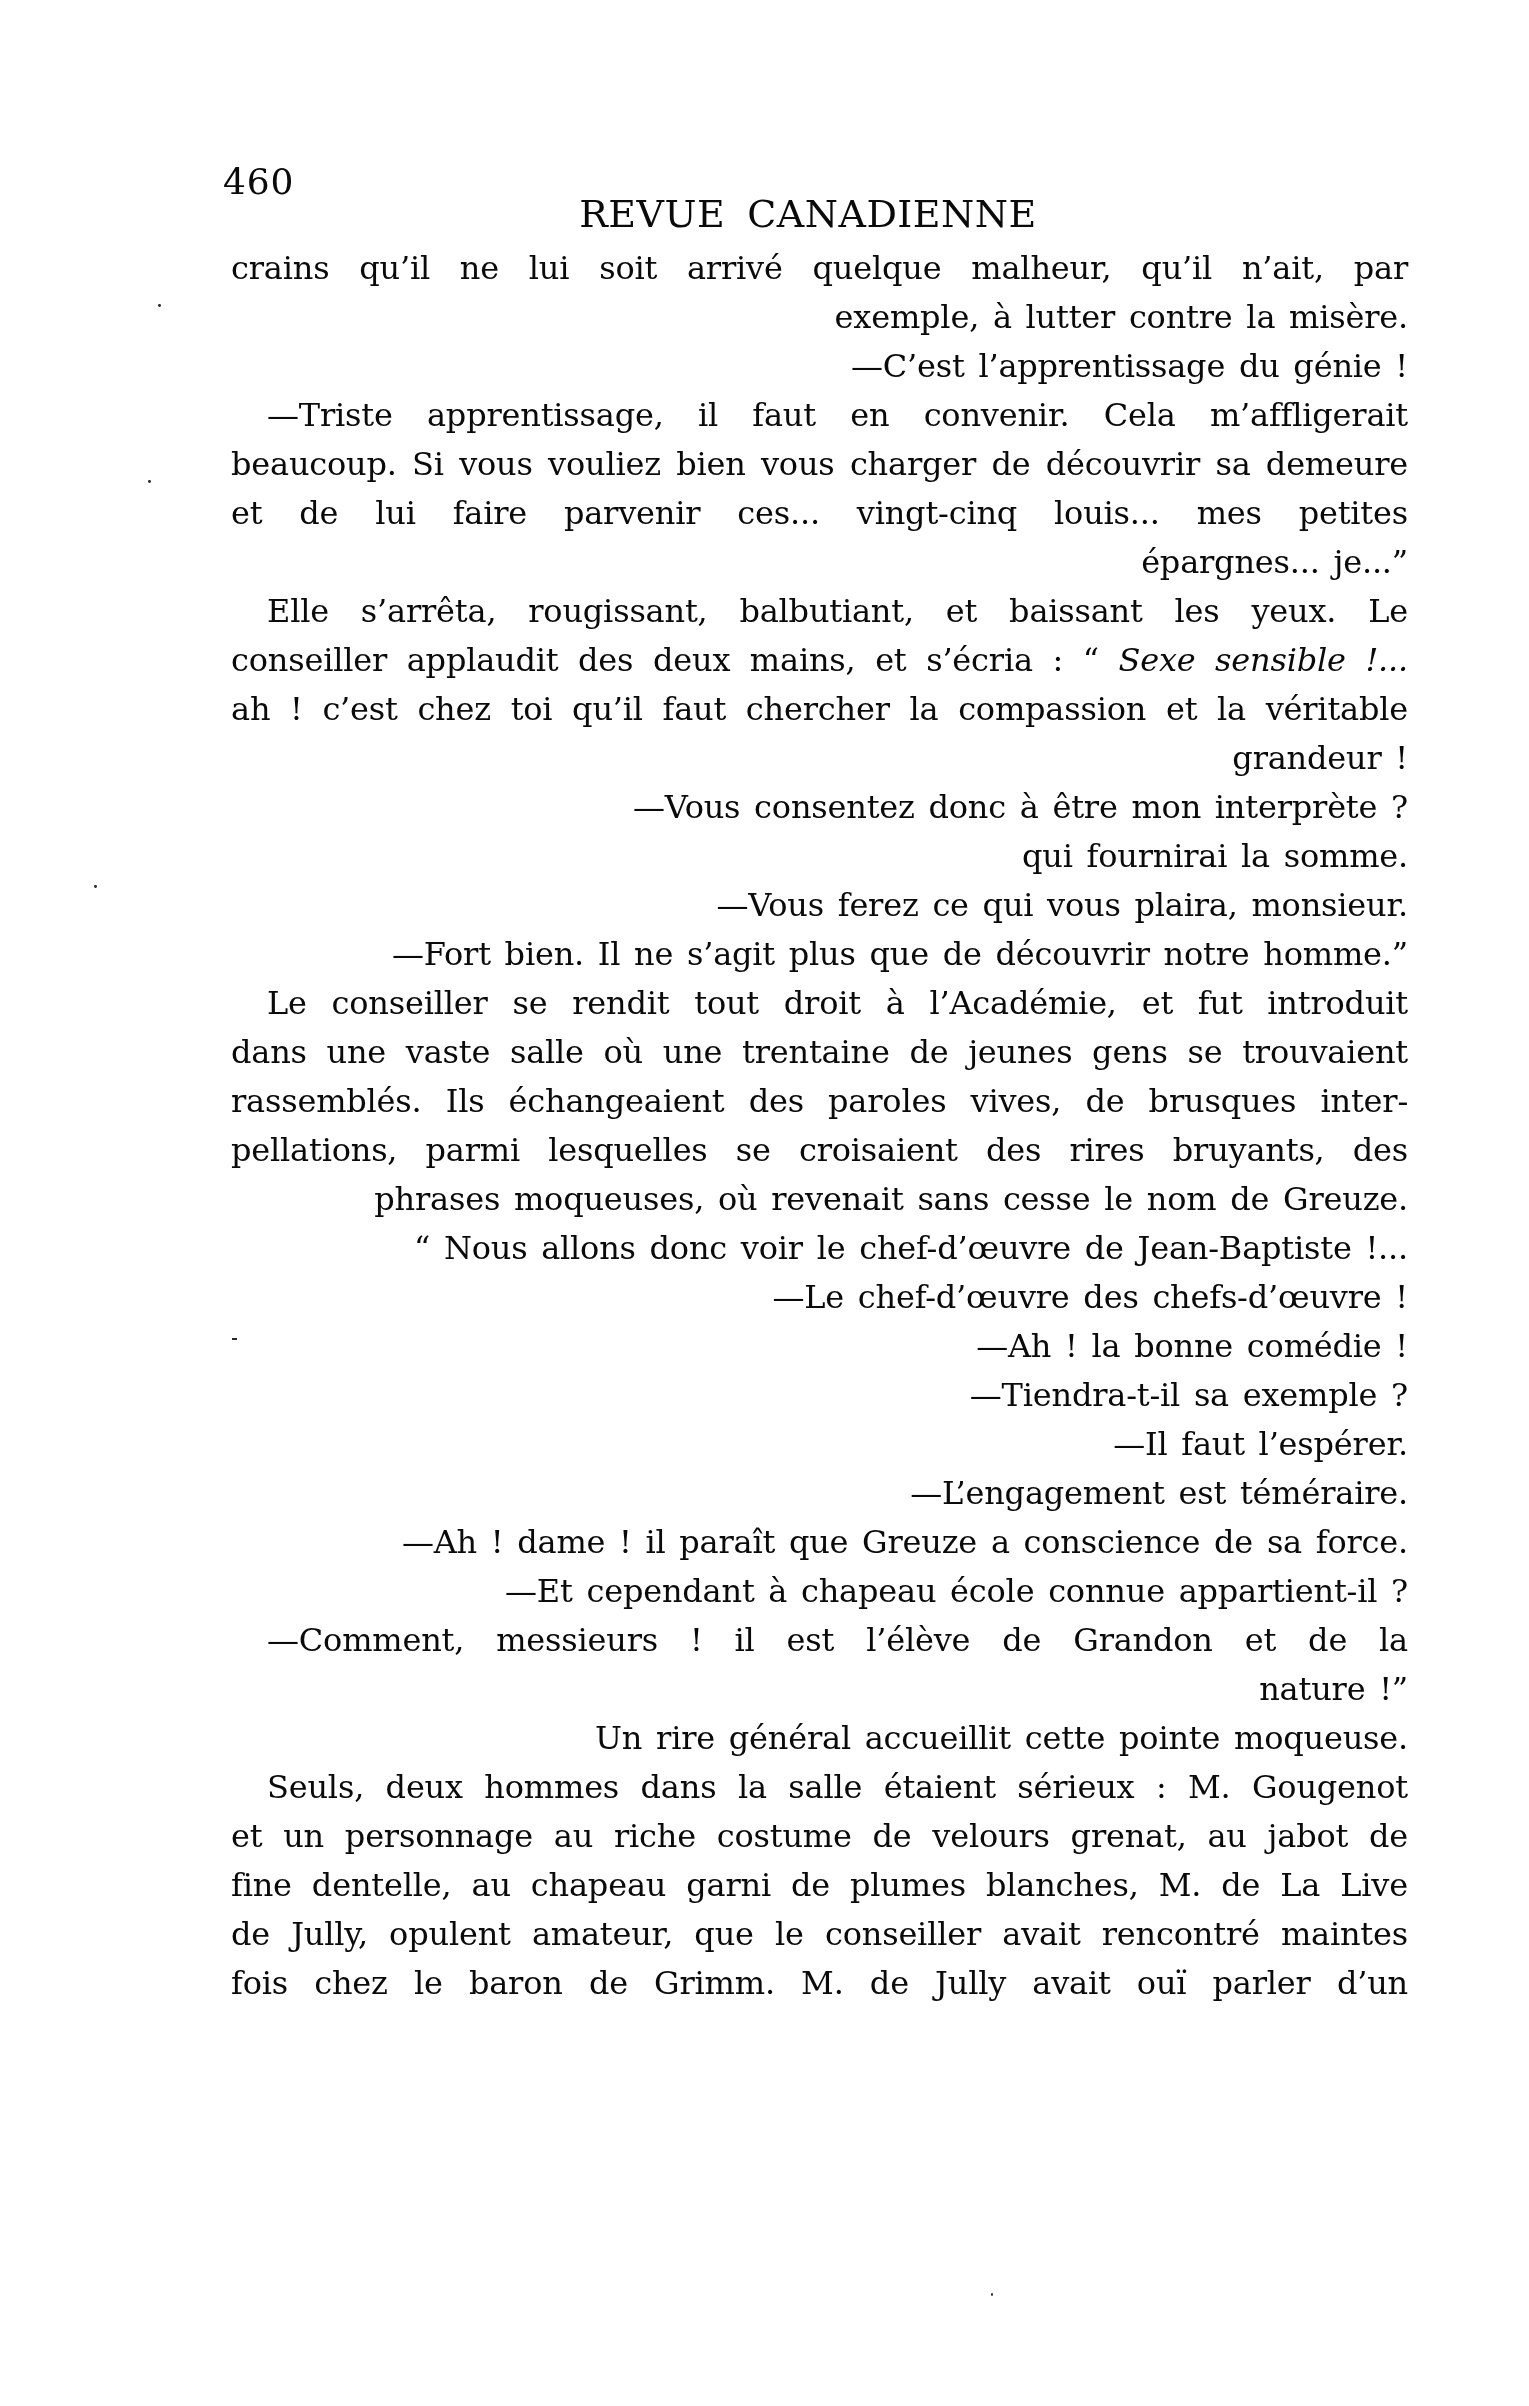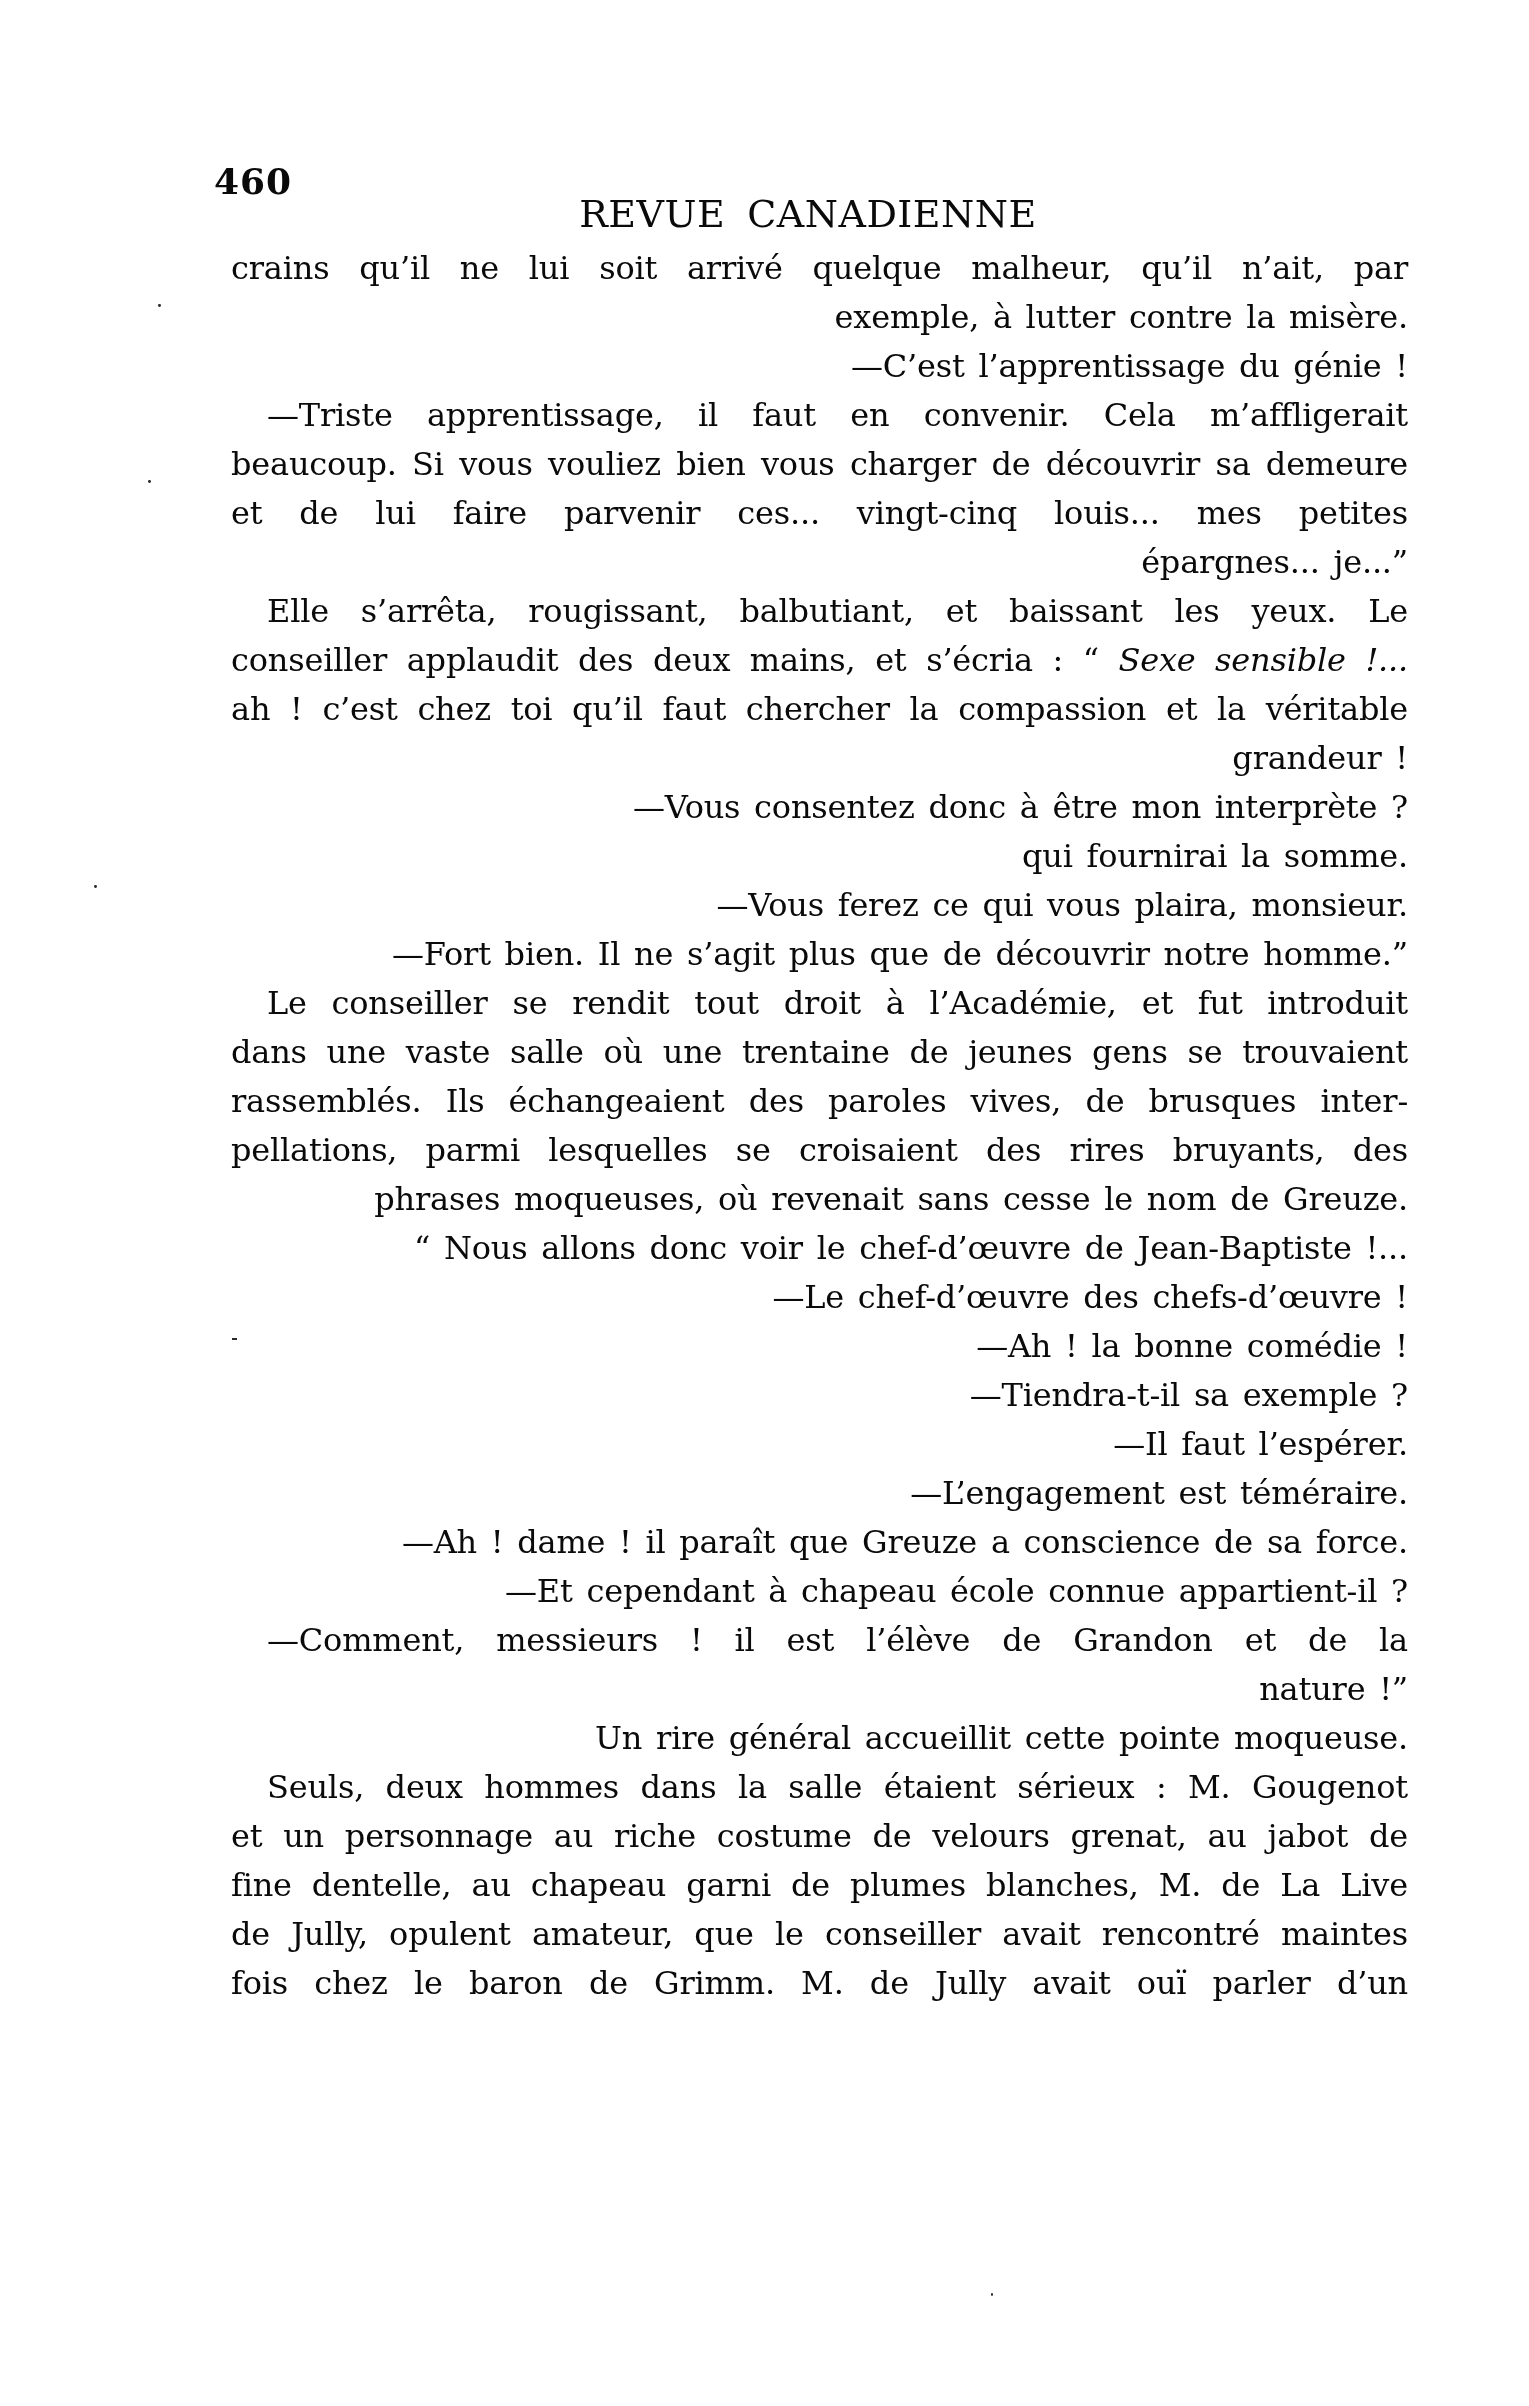--- a/index.html
+++ b/index.html
@@ -11,26 +11,25 @@
     position: relative;
     width: 1529px;
     height: 2407px;
     background: #ffffff;
     overflow: hidden;
     font-family: "DejaVu Serif", serif;
     color: #0a0a0a;
   }
   .folio {
     position: absolute;
-    left: 214px;
+    left: 223px;
     top: 161px;
     font-size: 36px;
     line-height: 41px;
     letter-spacing: 0.9px;
-    font-weight: bold;
   }
   .running-title {
     position: absolute;
     left: 808px;
     top: 159px;
     transform: translateX(-50%);
     font-size: 38px;
     line-height: 43px;
     letter-spacing: 0.5px;
     word-spacing: 9.4px;

